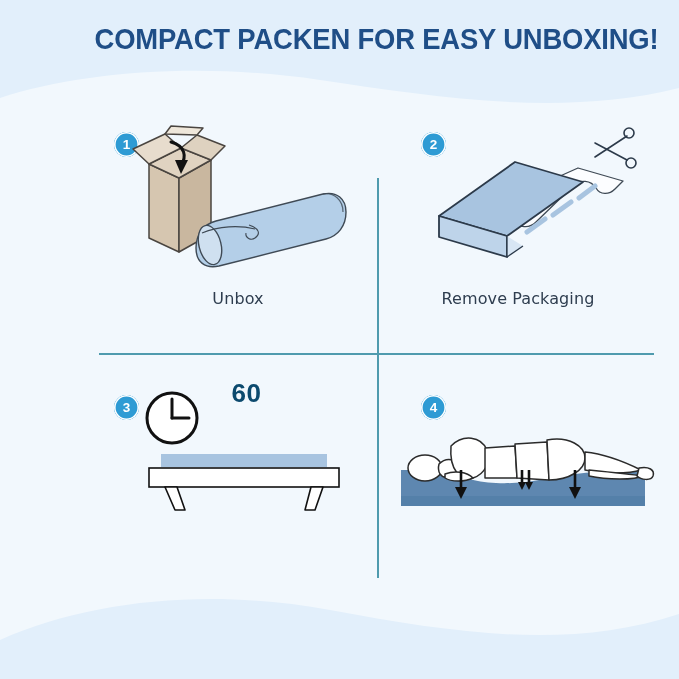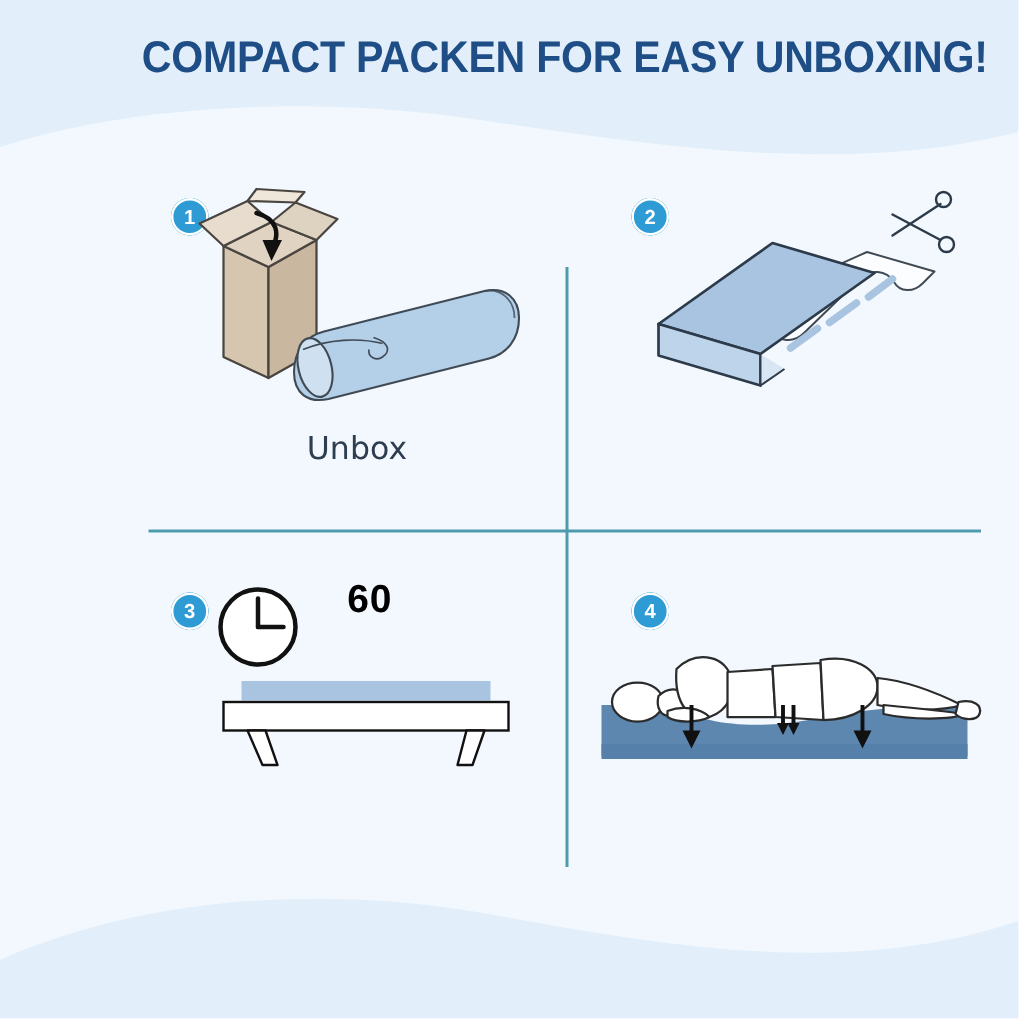--- a/index.html
+++ b/index.html
@@ -107,39 +107,39 @@
   #illo-3 { left: 30px; top: 2px;  width: 230px; height: 130px; }
   #illo-4 { left: 10px; top: 28px; width: 268px; height: 125px; }
 
   
   .caption {
     position: absolute;
     left: 0;
     width: 278px;
     text-align: center;
     color: #2e3d4f;
-    font-size: 21px;
+    font-size: 16px;
     font-weight: normal;
     line-height: 26px;
     font-family: "DejaVu Sans", sans-serif;
     letter-spacing: 0.1px;
   }
   #caption-1 { top: 168px; }
   #caption-2 { top: 168px; }
   #caption-3 { top: 152px; }
   #caption-4 { top: 170px; }
 
   
   .clock-text {
     position: absolute;
     left: 60px;
-    top: 6px;
+    top: 0;
     width: 175px;
     text-align: center;
-    color: #000000;
+    color: #0c4a6e;
     font-family: "Liberation Sans", sans-serif;
     font-weight: bold;
   }
   .clock-text .num {
     display: block;
     font-size: 26px;
     line-height: 26px;
     letter-spacing: 0.5px;
   }
   .clock-text .unit {
@@ -226,20 +226,21 @@
         </g>
 
         <g stroke="#2c3a4a" stroke-width="1.6" fill="none" stroke-linecap="round">
           <line x1="172" y1="33" x2="204" y2="12"></line>
           <line x1="172" y1="19" x2="204" y2="36"></line>
           <circle cx="206" cy="9" r="5"></circle>
           <circle cx="208" cy="39" r="5"></circle>
         </g>
       </svg>
 
+      <div class="caption" id="caption-2">Remove Packaging</div>
     </div>
 
     <div class="cell" id="cell-3">
       <div class="badge" id="badge-3">3</div>
 
       <svg class="illo" id="illo-3" viewBox="0 0 230 130" aria-hidden="true">
 
         <g>
           <circle cx="43" cy="36" r="25" fill="#ffffff" stroke="#111111" stroke-width="3"></circle>
           <line x1="43" y1="36" x2="43" y2="17" stroke="#111111" stroke-width="3" stroke-linecap="round"></line>

